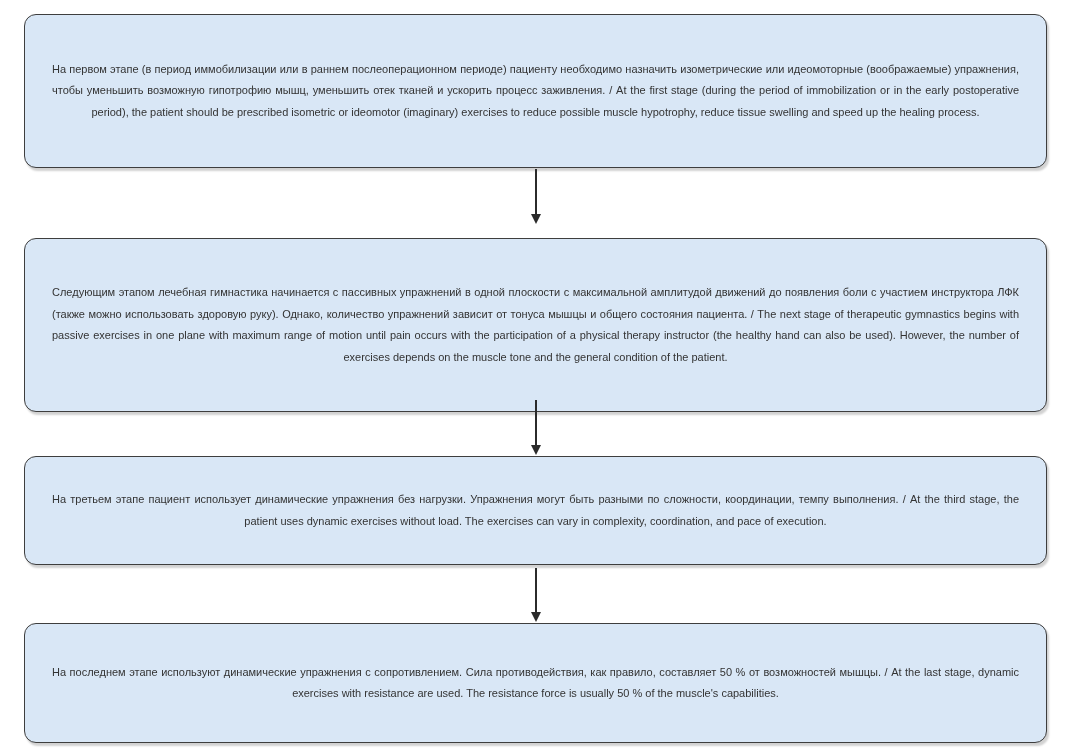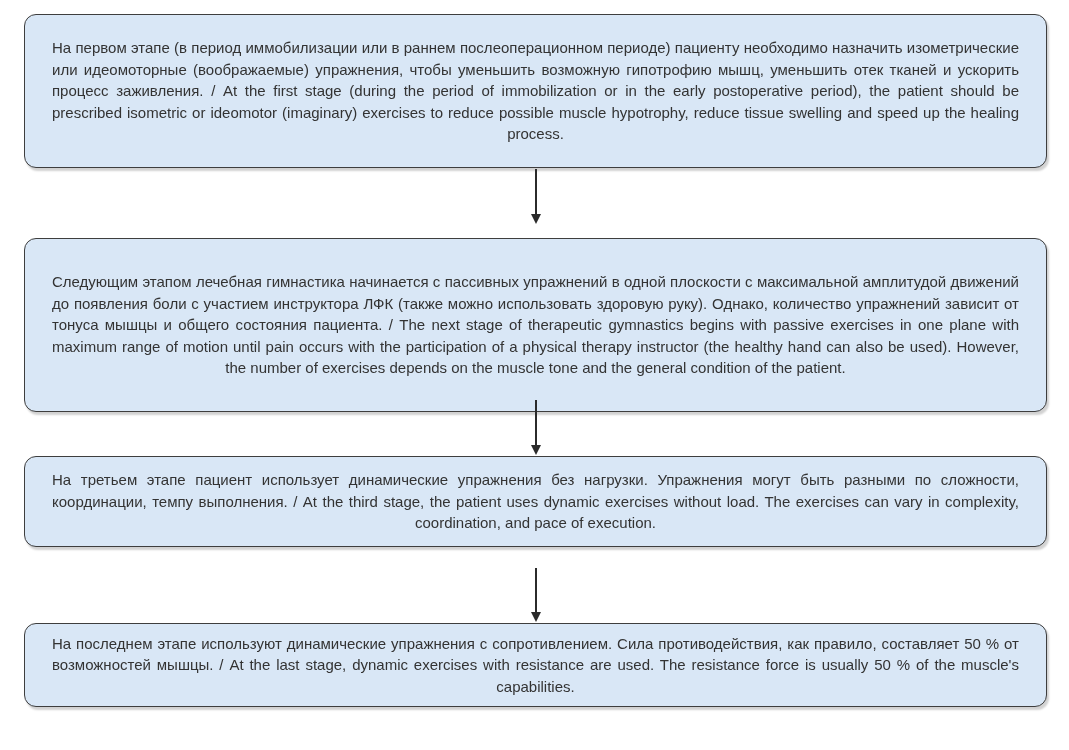--- a/index.html
+++ b/index.html
@@ -23,30 +23,30 @@
     background: #d9e7f6;
     border: 1.5px solid #3e3e3e;
     border-radius: 12px;
     box-shadow: 2px 3px 2px rgba(0,0,0,0.18);
     display: flex;
     align-items: center;
   }
   .node-text {
     width: 100%;
     padding: 0 27px;
-    font-size: 15px;
+    font-size: 11px;
     line-height: 21.5px;
     color: #333333;
     text-align: justify;
     text-align-last: center;
   }
   #node-1 { top: 14px;  height: 154px; }
   #node-2 { top: 238px; height: 174px; }
-  #node-3 { top: 456px; height: 91px; }
-  #node-4 { top: 623px; height: 84px; }
+  #node-3 { top: 456px; height: 109px; }
+  #node-4 { top: 623px; height: 120px; }
 
   .arrow {
     position: absolute;
     left: 536px;
     transform: translateX(-50%);
     display: flex;
     flex-direction: column;
     align-items: center;
   }
   #arrow-1 { top: 169px; height: 55px; }

